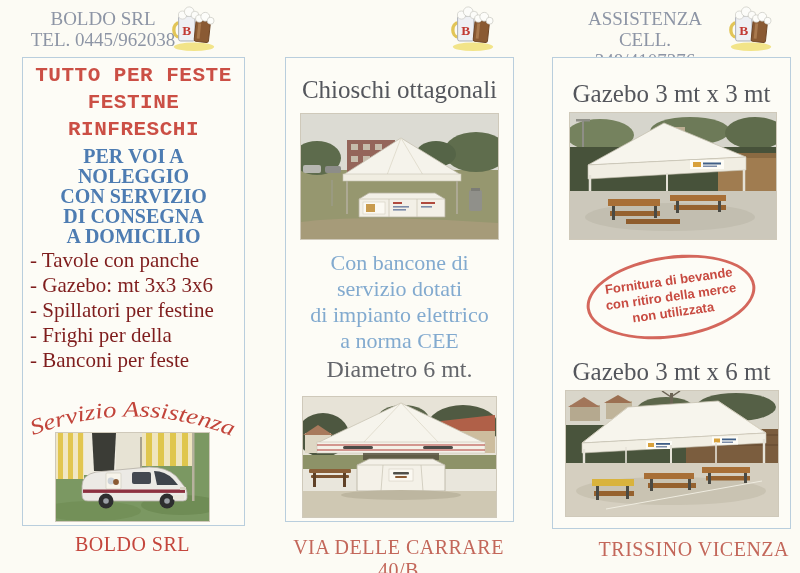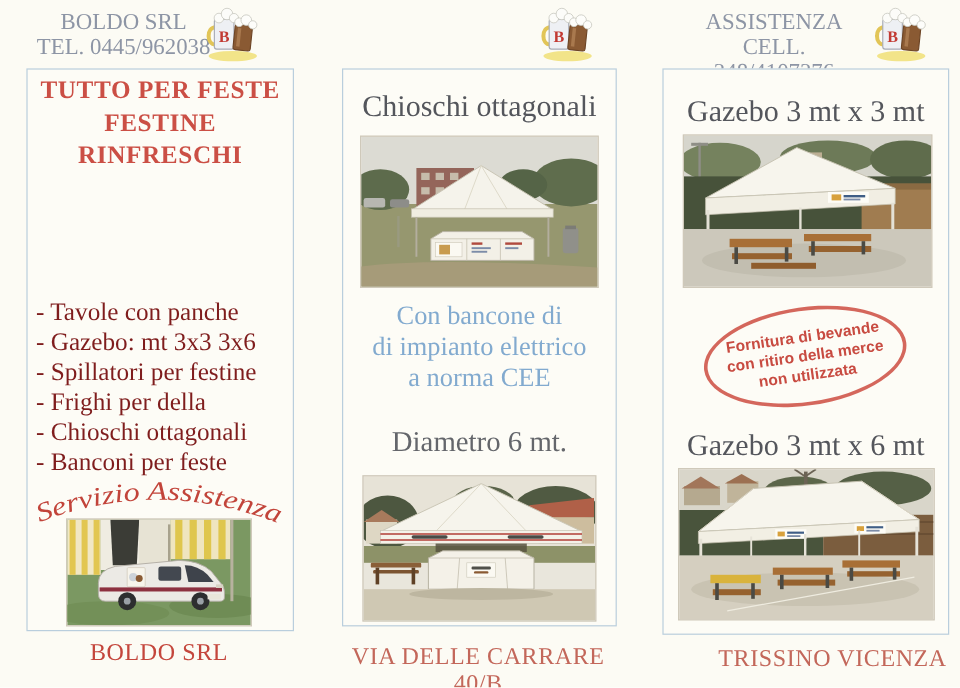--- a/index.html
+++ b/index.html
@@ -11,21 +11,21 @@
   }
   
   .hdr {position:absolute; text-align:center; color:#8d95a5; font-size:19px; line-height:21px;}
   .beer-icon {position:absolute; width:48px; height:47px;}
   
   .panel {position:absolute; border:1px solid #b9cedd; background:#fdfcf6;}
   .panel-left  {left:22px;  top:57px; width:221px; height:467px;}
   .panel-mid   {left:285px; top:57px; width:227px; height:463px;}
   .panel-right {left:552px; top:57px; width:237px; height:470px;}
   .abs {position:absolute; left:0; right:0;}
-  .red-title {font-family:Liberation Serif, serif; font-weight:bold; color:#cb4f45;
+  .red-title {font-family:Liberation Mono, monospace; font-weight:bold; color:#cb4f45;
               font-size:21px; line-height:27px; text-align:center; letter-spacing:.5px;}
   .blue-sub {color:#4d7cb2; font-weight:bold; font-size:20px; line-height:20px; text-align:center;}
   .item-list {padding-left:7px;}
   .item {color:#7f1d1d; font-size:21px; line-height:25px; white-space:nowrap;}
   .arc-wrap {position:absolute; left:0; top:334px; width:221px; height:50px; z-index:3;}
   .photo {position:absolute; border:1px solid #cfc9ba; overflow:hidden; background:#e9e6dc;}
   .photo svg {display:block; width:100%; height:100%;}
   .mid-title {color:#54565c; font-size:25px; text-align:center; white-space:nowrap;}
   .blue-body {color:#82aacf; font-size:22px; line-height:26px; text-align:center;}
   .diam {color:#64666b; font-size:24px; text-align:center;}
@@ -85,26 +85,32 @@
   <svg class="beer-icon" style="left:727px; top:5px;" viewBox="0 0 50 48">
       <use href="#beermug"></use>
     </svg>
 
   <div class="panel panel-left">
     <div class="abs" style="top:4px;">
       <div class="red-title">TUTTO PER FESTE</div>
       <div class="red-title">FESTINE</div>
       <div class="red-title">RINFRESCHI</div>
     </div>
+    <div class="abs" style="top:88px;">
+      <div class="blue-sub">PER VOI A</div>
+      <div class="blue-sub">NOLEGGIO</div>
+      <div class="blue-sub">CON SERVIZIO</div>
+      <div class="blue-sub">DI CONSEGNA</div>
+      <div class="blue-sub">A DOMICILIO</div>
+    </div>
     <div class="abs item-list" style="top:190px;">
       <div class="item">- Tavole con panche</div>
       <div class="item">- Gazebo: mt 3x3 3x6</div>
       <div class="item">- Spillatori per festine</div>
       <div class="item">- Frighi per della</div>
-      <div class="item">- Chioschi ottagonali</div>
       <div class="item">- Banconi per feste</div>
     </div>
 
     <div class="arc-wrap">
       <svg viewBox="0 0 221 50" width="221" height="50">
         <path id="arcpath" d="M 8 44 Q 110 4 214 46" fill="none"></path>
         <text font-size="22" font-style="italic" fill="#c2443a" font-family="&quot;Liberation Serif&quot;, serif">
           <textPath href="#arcpath" startOffset="2" textLength="204" lengthAdjust="spacingAndGlyphs">Servizio Assistenza</textPath>
         </text>
       </svg>
@@ -192,20 +198,21 @@
         </g>
         <rect x="168" y="76" width="13" height="21" rx="2" fill="#90908a"></rect>
         <rect x="170" y="74" width="9" height="3" fill="#7c7c76"></rect>
         <rect x="30" y="66" width="2" height="26" fill="#9a9a80"></rect>
         <path d="M0 108 Q 60 100 197 109 L197 125 L0 125 Z" fill="#a69b79"></path>
       </svg>
     </div>
 
     <div class="abs" style="top:192px;">
       <div class="blue-body">Con bancone di</div>
+      <div class="blue-body">servizio dotati</div>
       <div class="blue-body">di impianto elettrico</div>
       <div class="blue-body">a norma CEE</div>
     </div>
     <div class="abs diam" style="top:298px;">Diametro 6 mt.</div>
 
     <div class="photo" style="left:16px; top:338px; width:193px; height:120px;">
       <svg viewBox="0 0 193 120" preserveAspectRatio="none">
         <rect width="193" height="70" fill="#e7e3d7"></rect>
         <ellipse cx="20" cy="38" rx="26" ry="22" fill="#4d5740"></ellipse>
         <ellipse cx="160" cy="30" rx="36" ry="22" fill="#505a42"></ellipse>

